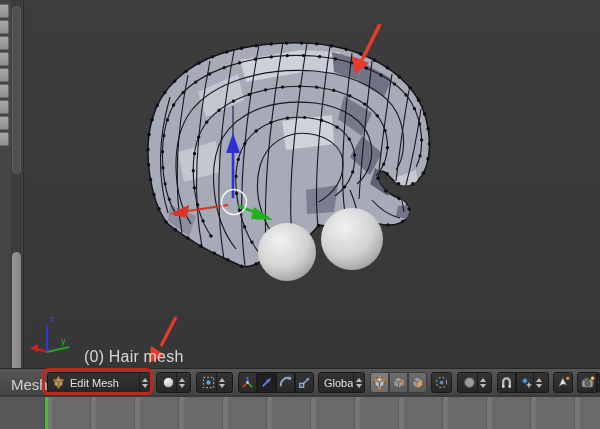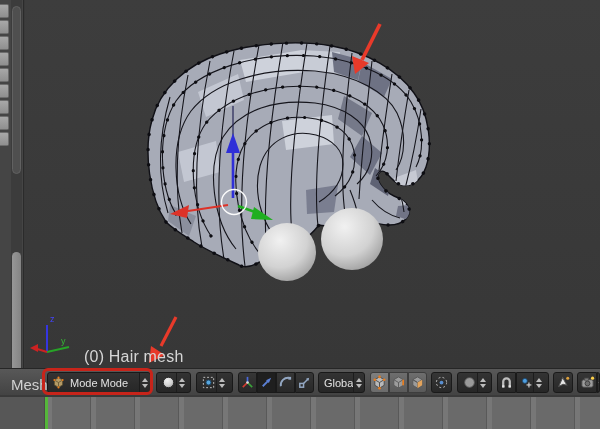--- a/index.html
+++ b/index.html
@@ -197,21 +197,21 @@
 
     <div class="dd" style="left:47px;width:104px;">
       <svg class="icon16" style="margin-left:4px;width:13px;height:13px;" viewBox="0 0 16 16">
         <path d="M3,5 8,2 13,5 13,11 8,14 3,11 Z" fill="#b49a66" stroke="#5f5233" stroke-width="1"></path>
         <path d="M3,5 8,8 13,5 M8,8 8,14" stroke="#5f5233" stroke-width="1" fill="none"></path>
         <circle cx="3" cy="5" r="1.3" fill="#e87d1e"></circle>
           <circle cx="13" cy="5" r="1.3" fill="#e87d1e"></circle>
         <circle cx="8" cy="2" r="1.3" fill="#e87d1e"></circle>
           <circle cx="8" cy="14" r="1.3" fill="#e87d1e"></circle>
       </svg>
-      <span class="lbl">Mode Mode</span>
+      <span class="lbl">Edit Mesh</span>
       <span class="spin">
           <i class="up"></i>
           <i class="dn"></i>
         </span>
     </div>
 
     <div class="dd" style="left:156px;width:35px;">
       <svg class="icon16" style="margin-left:4px;" viewBox="0 0 16 16">
         <circle cx="8" cy="8" r="5.6" fill="url(#sph)" stroke="#222"></circle>
       </svg>

